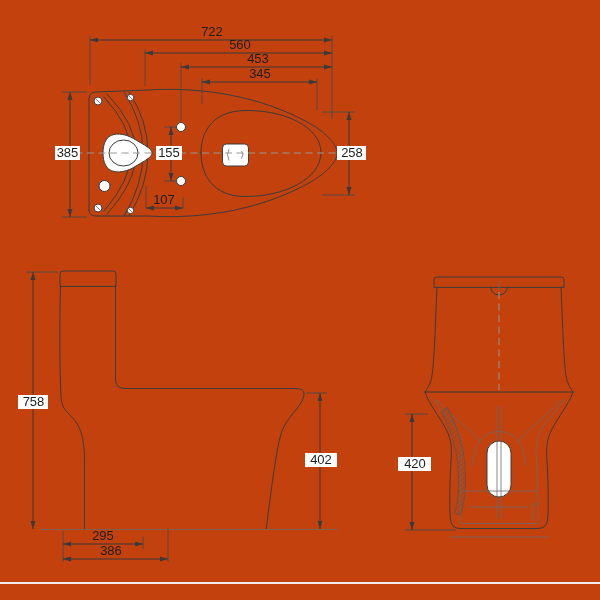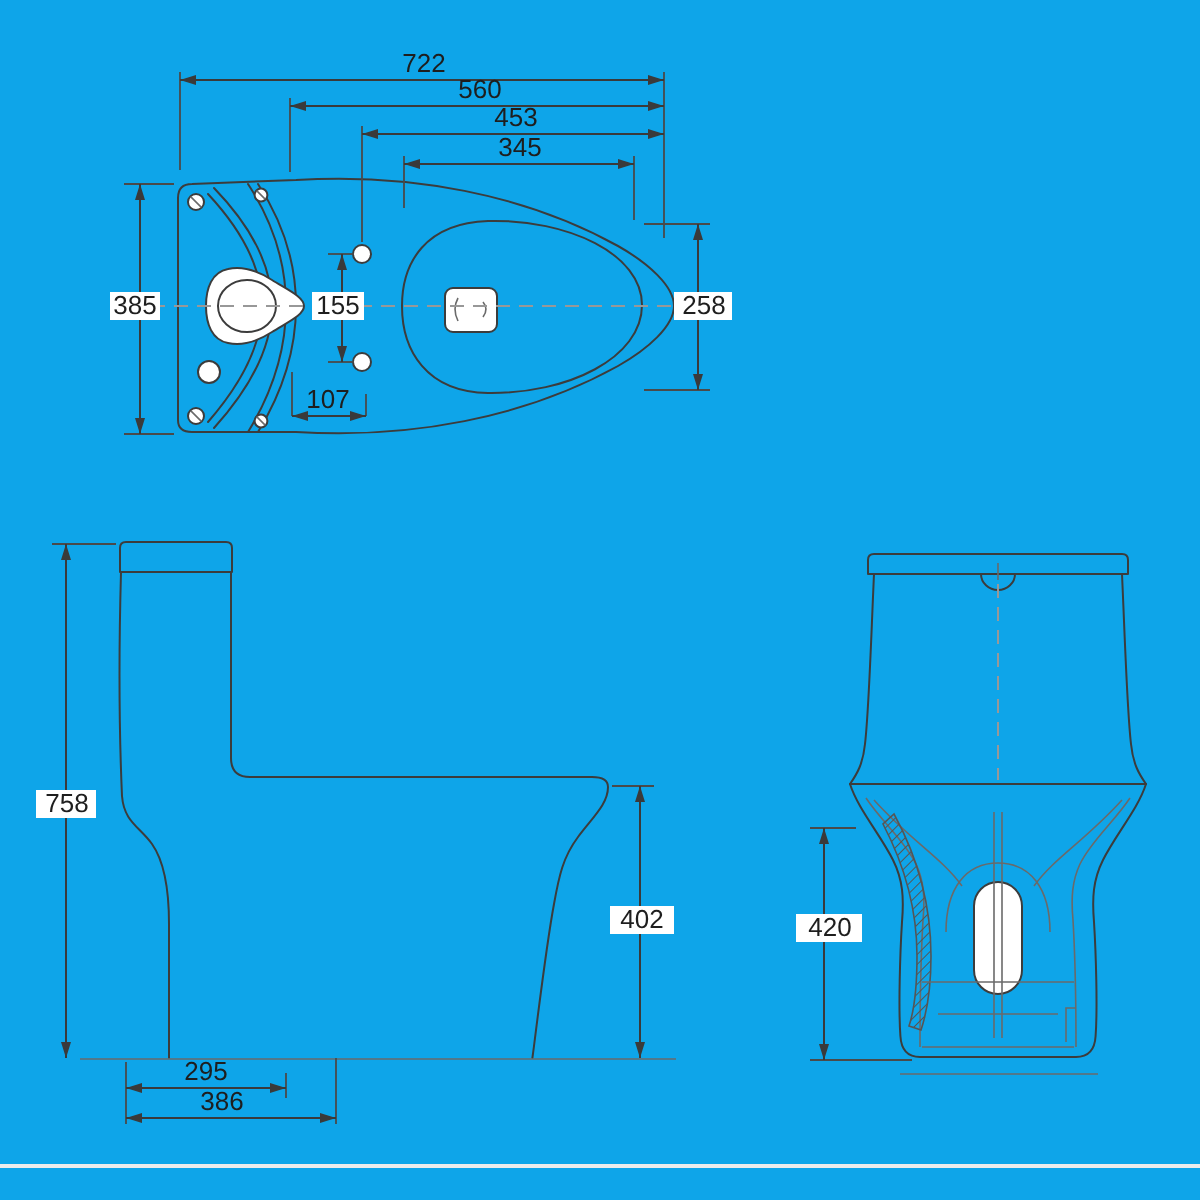--- a/index.html
+++ b/index.html
@@ -1,16 +1,16 @@
 <!DOCTYPE html>
 <html><head>
 <meta charset="utf-8">
 <style>
   html,body{margin:0;padding:0;background:#fff;}
-  .canvas{position:relative;width:600px;height:600px;background:#0ea5e9;overflow:hidden;
+  .canvas{position:relative;width:600px;height:600px;background:#c2410c;overflow:hidden;
           font-family:"Liberation Sans", sans-serif;}
   svg{display:block;}
   .ln{fill:none;stroke:#3c3c3c;stroke-width:1;stroke-linecap:round;stroke-linejoin:round;}
   .thin{fill:none;stroke:#6a6a6a;stroke-width:0.8;}
   .dim{fill:none;stroke:#3a3a3a;stroke-width:1;}
   .ext{fill:none;stroke:#4a4a4a;stroke-width:0.9;}
   .cl{fill:none;stroke:#989898;stroke-width:1;stroke-dasharray:7 4.5;}
   .txt{font:13px "Liberation Sans", sans-serif;fill:#1e1e1e;text-anchor:middle;}
   .bg{fill:#ffffff;}
   .wh{fill:#ffffff;stroke:#3c3c3c;stroke-width:1;}

